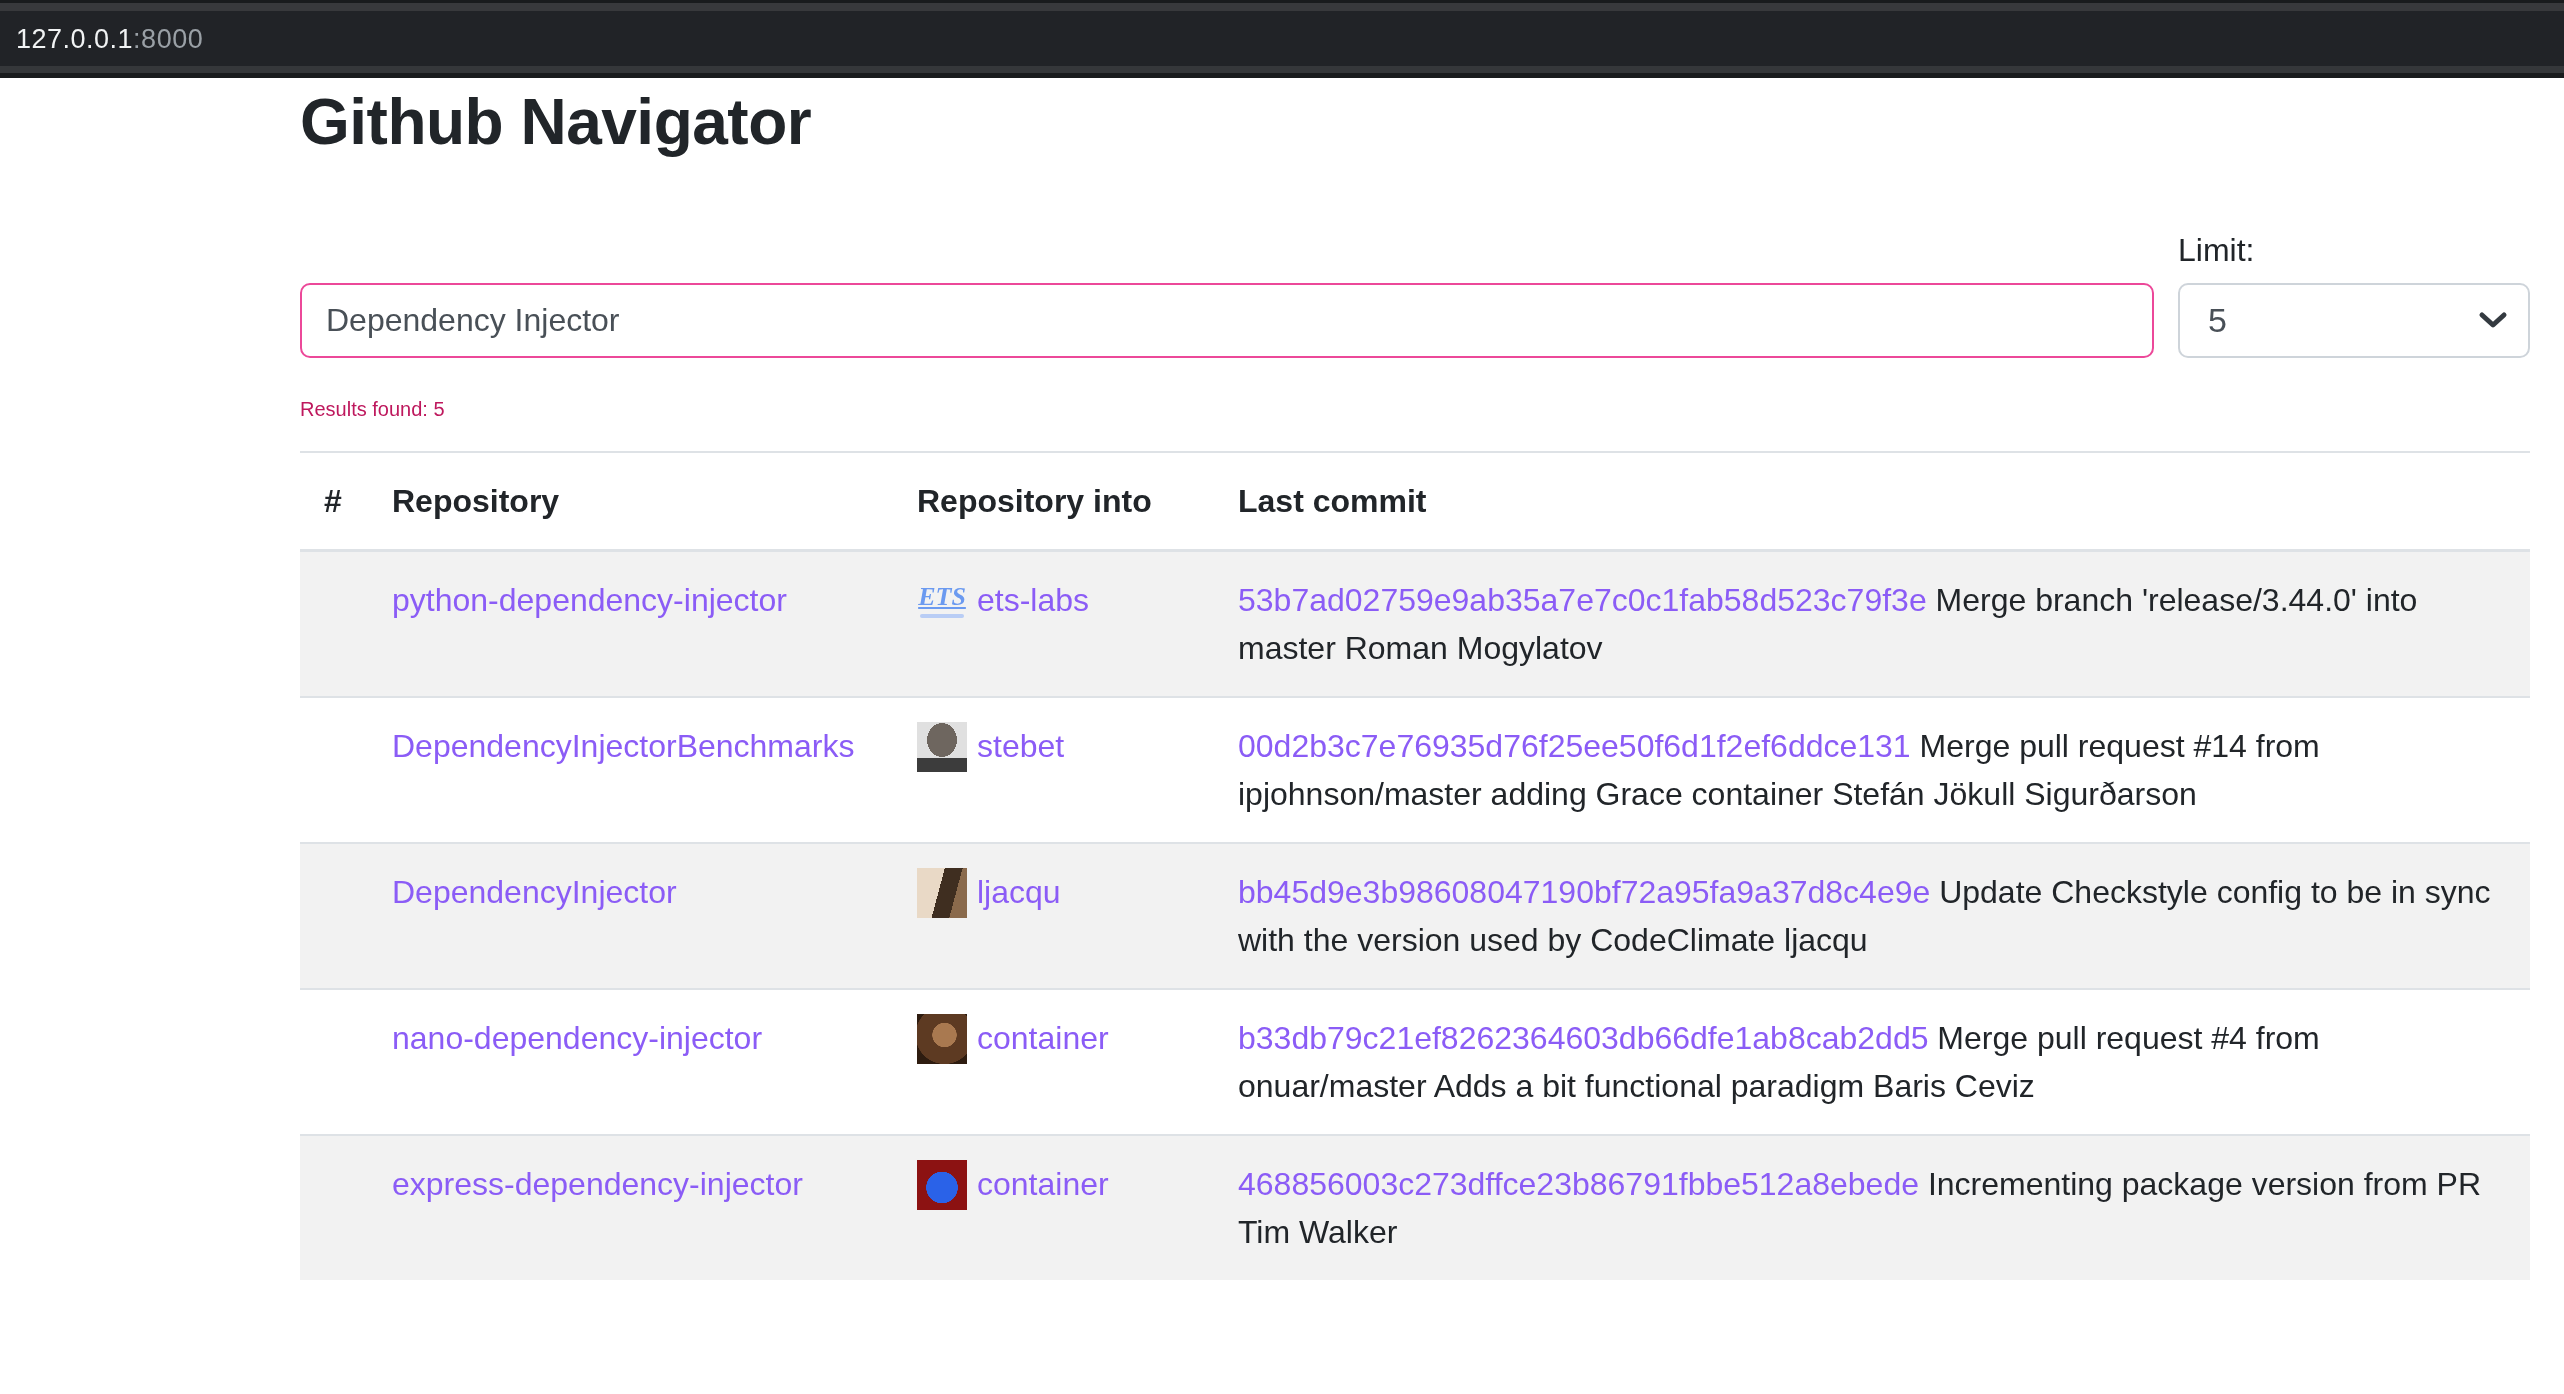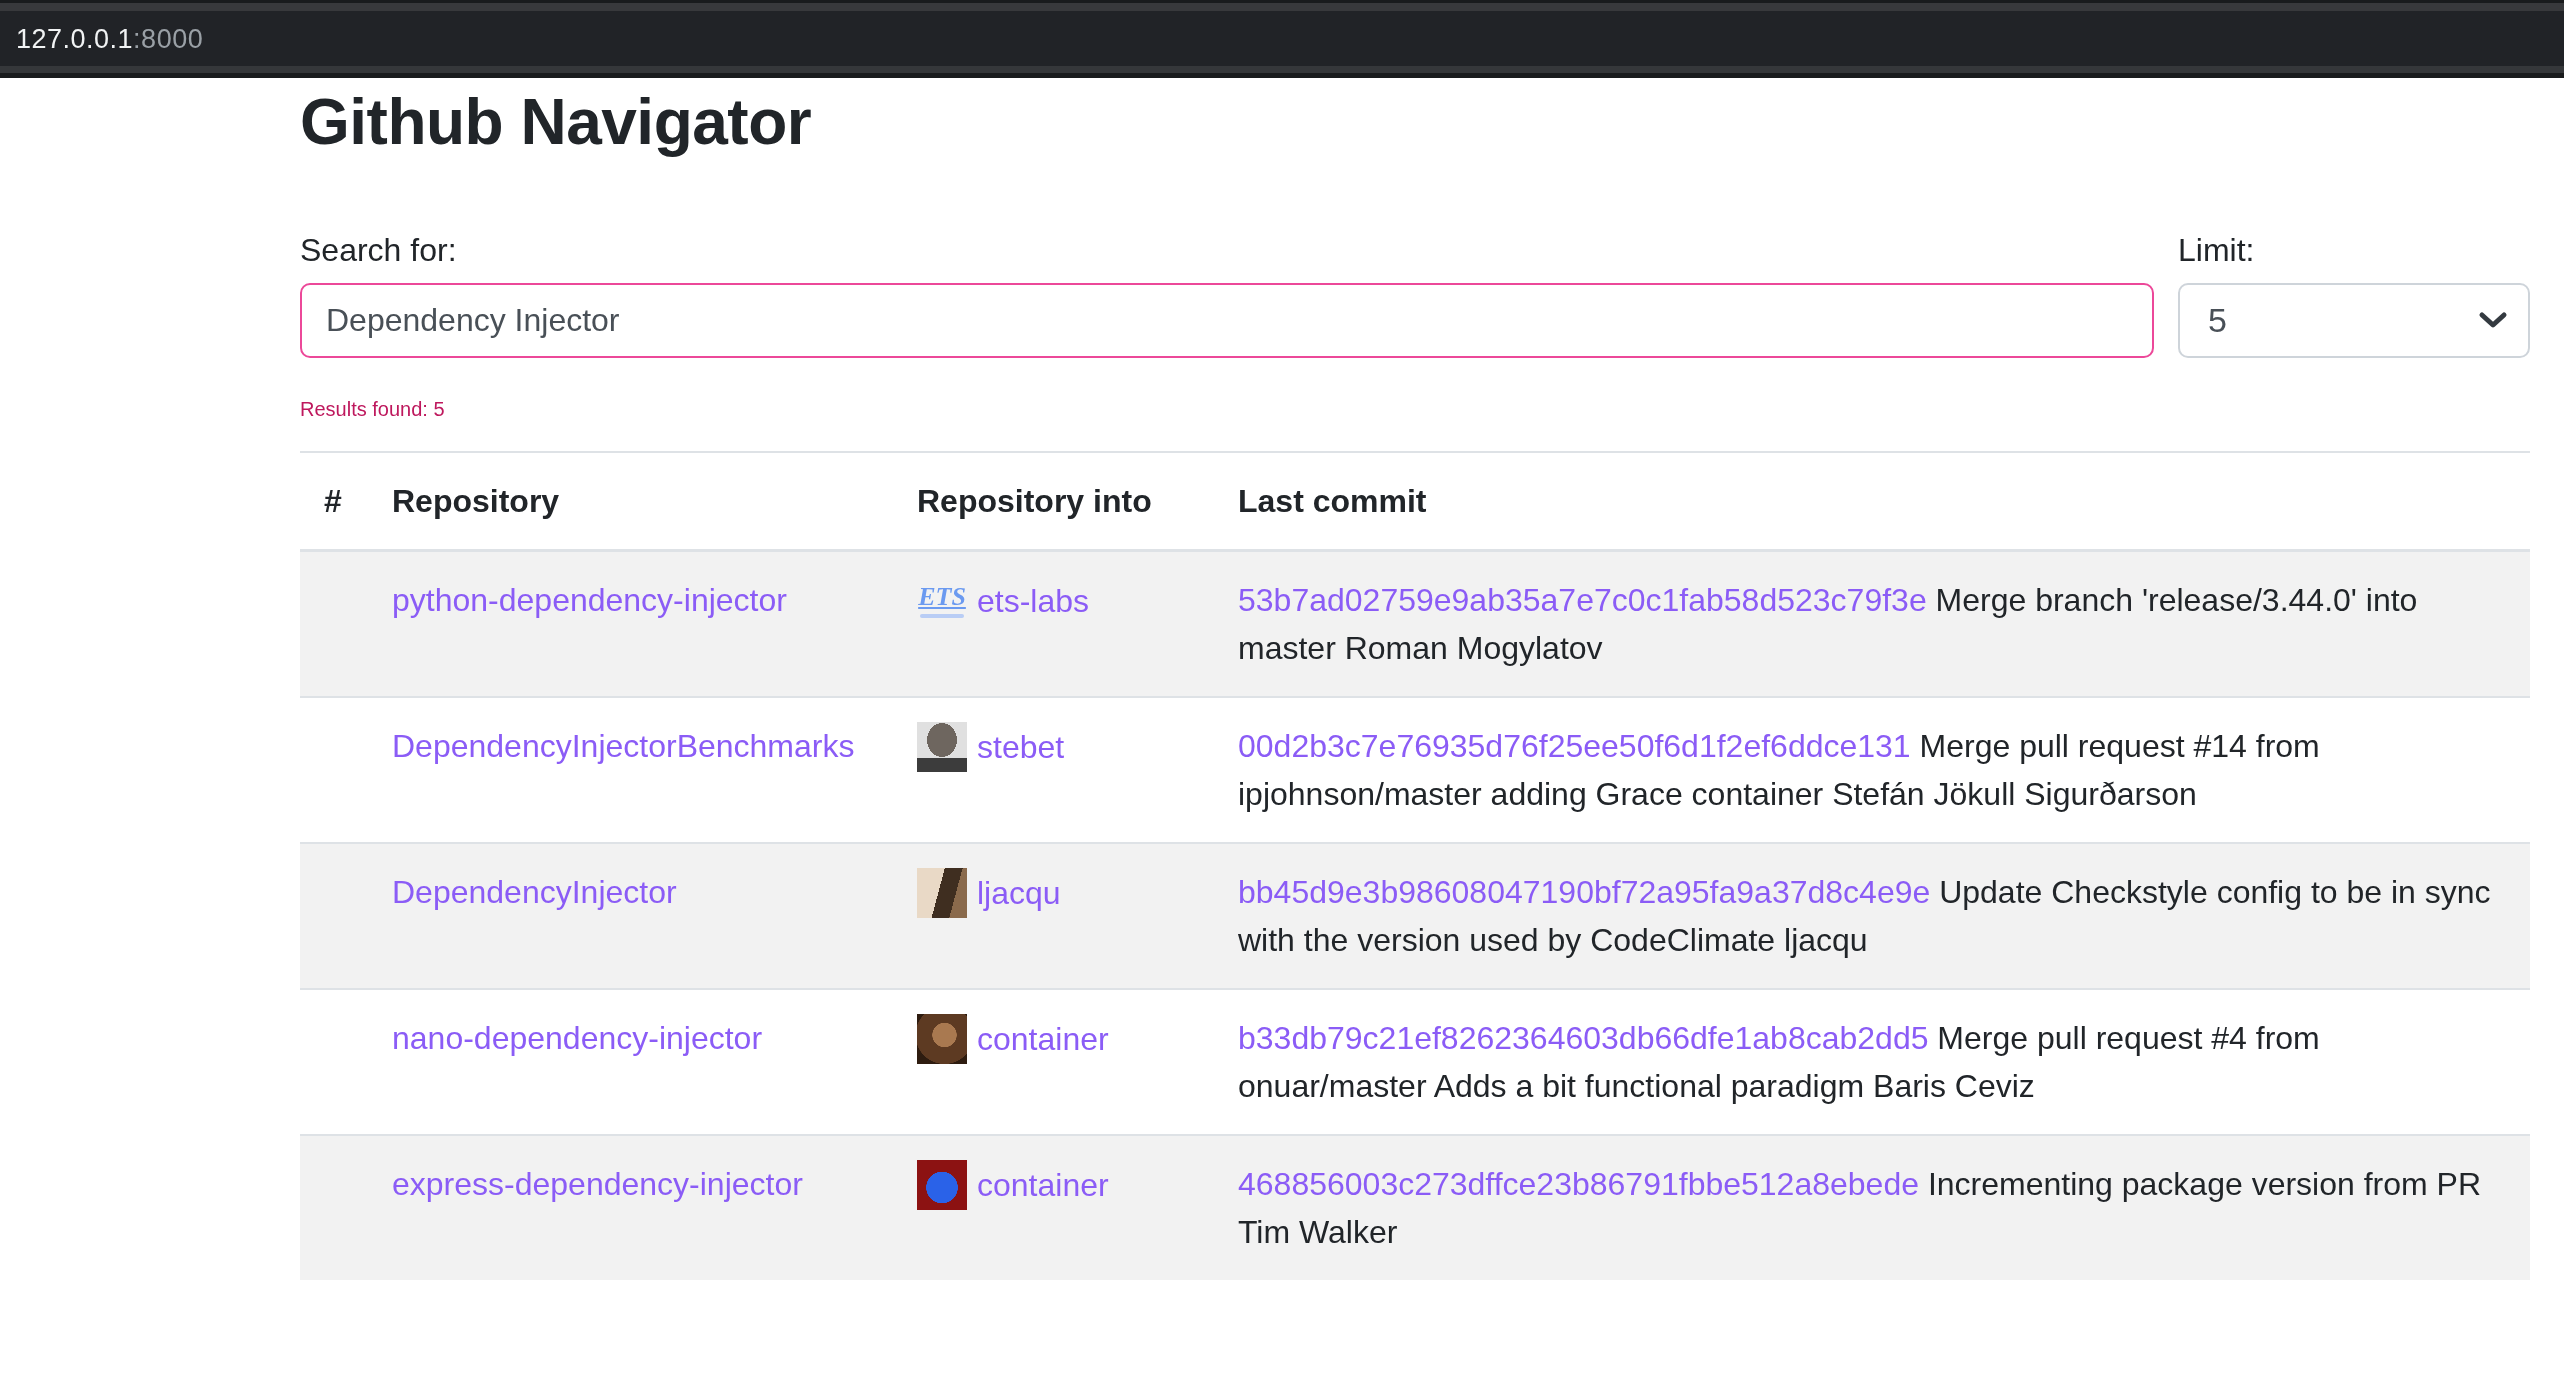--- a/index.html
+++ b/index.html
@@ -116,21 +116,21 @@
   }
   .results-table tbody tr:nth-child(odd) { background: #f2f2f2; }
 
   .col-idx    { width: 68px;  }
   .col-repo   { width: 525px; }
   .col-owner  { width: 321px; }
   .col-commit { width: 1316px;}
 
   a.link { color: #8b5cf6; text-decoration: none; cursor: pointer; }
 
-  .owner-flex { display: flex; align-items: center; gap: 10px; }
+  .owner-flex { display: flex; gap: 10px; }
   .avatar {
     width: 50px; height: 50px;
     flex: 0 0 50px;
     display: inline-flex;
     align-items: center;
     justify-content: center;
     flex-direction: column;
     overflow: hidden;
   }
   .av-ets { background: transparent; }
@@ -177,21 +177,20 @@
   <div class="tb-band4"></div>
   <div class="tb-band5"></div>
 </div>
 
 <main class="page">
 
   <h1 class="page-title">Github Navigator</h1>
 
   <div class="search-row">
     <div class="search-col">
-      <label class="field-label">Search for:</label>
       <input class="text-input" type="text" value="Dependency Injector" style="">
     </div>
     <div class="limit-col">
       <label class="field-label">Limit:</label>
       <div class="select-wrap">
         <select class="limit-select">
           <option>5</option>
         </select>
         <svg class="chevron" width="30" height="20" viewBox="0 0 30 20">
           <path d="M4 5 L15 15 L26 5" fill="none" stroke="#343a40" stroke-width="5" stroke-linecap="round" stroke-linejoin="round"></path>

